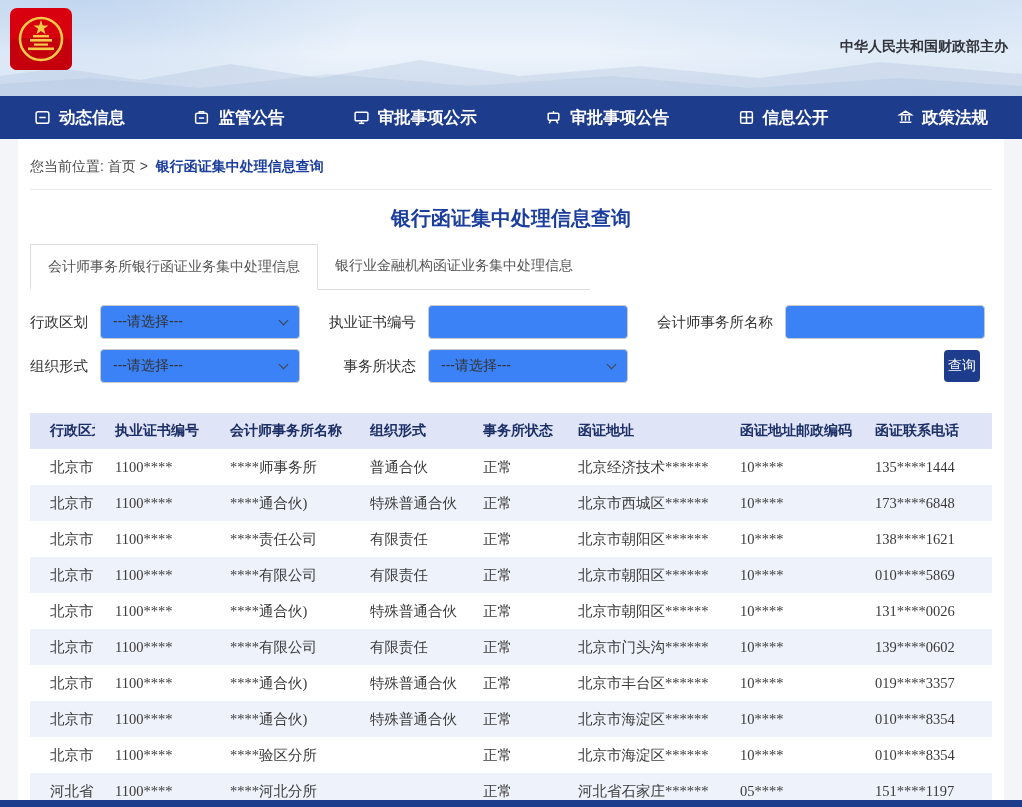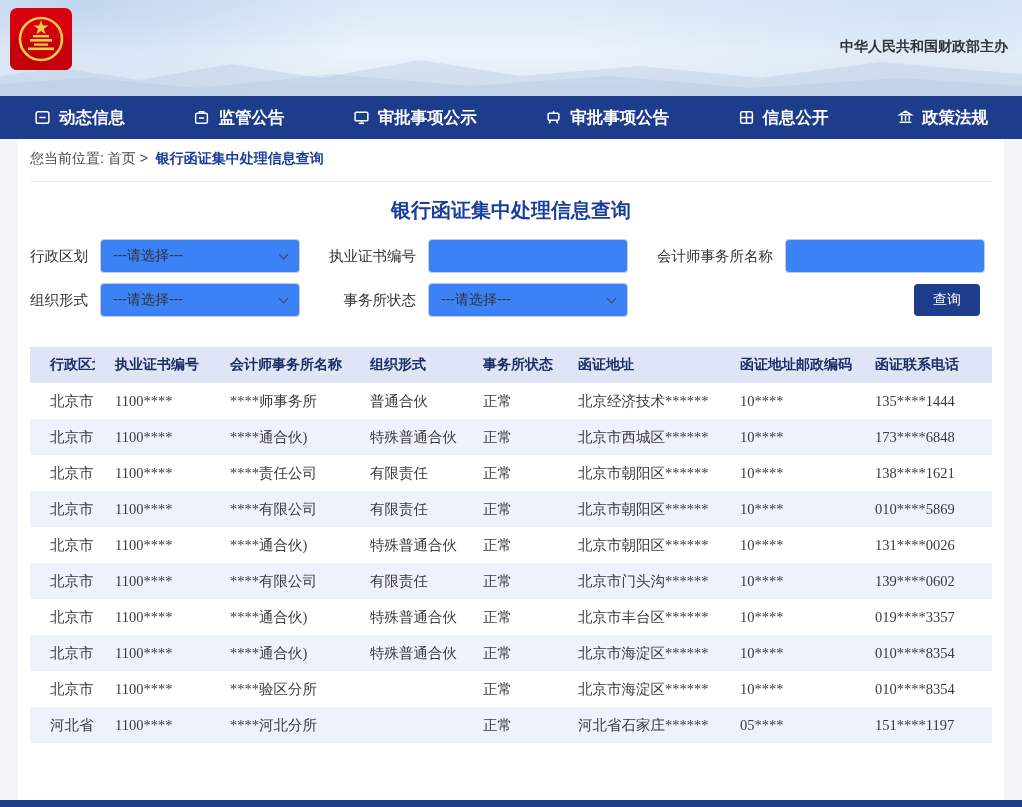--- a/index.html
+++ b/index.html
@@ -27,21 +27,21 @@
     justify-content:space-between; padding:16px 34px;
   }
   .nav-item{ display:flex; align-items:center; color:#fff; text-decoration:none;
     font-size:16.5px; font-weight:600; cursor:pointer; white-space:nowrap; }
   .nicon{ display:inline-flex; margin-right:8px; }
   .nicon svg{ width:17px; height:17px; stroke:#fff; fill:none; stroke-width:1.4; }
 
   
   .page{ width:986px; margin:0 auto; background:#fff; height:668px; padding:0 12px; }
 
-  .breadcrumb{ padding-top:11px; font-size:14px; color:#4a4a4a; }
+  .breadcrumb{ padding-top:19px; font-size:14px; color:#4a4a4a; }
   .breadcrumb .bc-link{ color:#4a4a4a; text-decoration:none; cursor:pointer; }
   .breadcrumb .bc-current{ color:#1b3e9d; font-weight:bold; margin-left:4px; }
   .bc-divider{ border-bottom:1px solid #e9e9e9; margin-top:13px; }
 
   .page-title{ text-align:center; font-size:20px; font-weight:bold; color:#1b3e9d; margin-top:15px; }
 
   
   .tabs{ display:flex; width:fit-content; margin-top:12px; border-bottom:1px solid #ddd; }
   .tab{ font-size:14px; color:#555; padding:13px 17px; cursor:pointer; white-space:nowrap; }
   .tab.active{ border:1px solid #ddd; border-bottom:1px solid #fff; margin-bottom:-1px; background:#fff; }
@@ -53,21 +53,21 @@
   .lab{ font-size:14.5px; color:#333; margin-right:12px; white-space:nowrap; text-align:right; }
   .lab-w1{ width:58px; } .lab-w2{ width:101px; } .lab-w3{ width:123px; }
   .ctl{ width:200px; height:34px; border:1px solid #c9c9c9; border-radius:4px; background:#3b82f6; }
   .sel{ display:flex; align-items:center; justify-content:space-between; padding:0 12px;
         font-size:14px; color:#333; cursor:pointer; }
   .chev{ width:7px; height:7px; border-right:1.6px solid #444; border-bottom:1.6px solid #444;
          transform:rotate(45deg); margin-top:-4px; }
   .txt{ padding:0 10px; font-size:14px; color:#333; outline:none; }
   .grp2{ margin-left:15px; } .grp3{ margin-left:22px; }
   .search-btn{ margin-left:auto; margin-right:12px; background:#1e3c8c; color:#fff; border:none;
-    border-radius:4px; font-size:14px; padding:7px 19px; cursor:pointer; font-family:Liberation Sans, sans-serif; }
+    border-radius:4px; font-size:14px; padding:7px 4px; cursor:pointer; font-family:Liberation Sans, sans-serif; }
 
   
   .results{ margin-top:30px; width:962px; border-collapse:collapse; table-layout:fixed; }
   .results th{ background:#dfe4f6; color:#1b2e66; font-size:14px; font-weight:bold;
     text-align:left; height:36px; padding:0 4px 0 20px; white-space:nowrap; overflow:hidden; }
   .results td{ font-family:"Liberation Serif", serif; font-size:14.5px; color:#3a3a3a;
     height:36px; padding:0 4px 0 20px; white-space:nowrap; overflow:hidden; }
   .results tbody tr:nth-child(even){ background:#eef2fb; }
 
   .footer-strip{ position:absolute; left:0; bottom:0; width:100%; height:7px; background:#1e3c8c; }
@@ -163,20 +163,24 @@
   <div class="breadcrumb">
     <span>您当前位置:</span>
     <a class="bc-link">首页</a>
     <span>&gt;</span>
     <span class="bc-current">银行函证集中处理信息查询</span>
   </div>
   <div class="bc-divider"></div>
 
   <h2 class="page-title">银行函证集中处理信息查询</h2>
 
+  <div class="tabs">
+    <div class="tab active">会计师事务所银行函证业务集中处理信息</div>
+    <div class="tab">银行业金融机构函证业务集中处理信息</div>
+  </div>
 
   <div class="qform">
     <div class="frow">
       <div class="grp">
         <span class="lab lab-w1">行政区划</span>
         <div class="ctl sel">
           <span>---请选择---</span>
           <span class="chev"></span>
         </div>
       </div>

